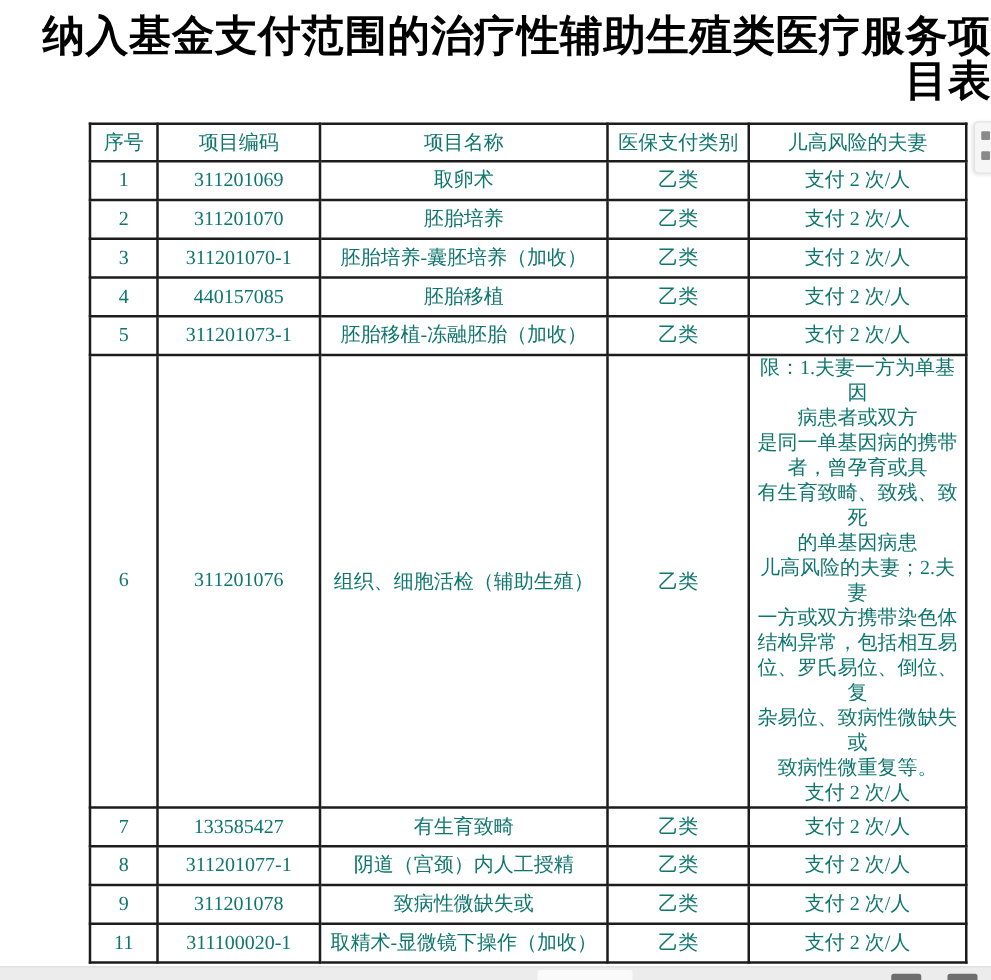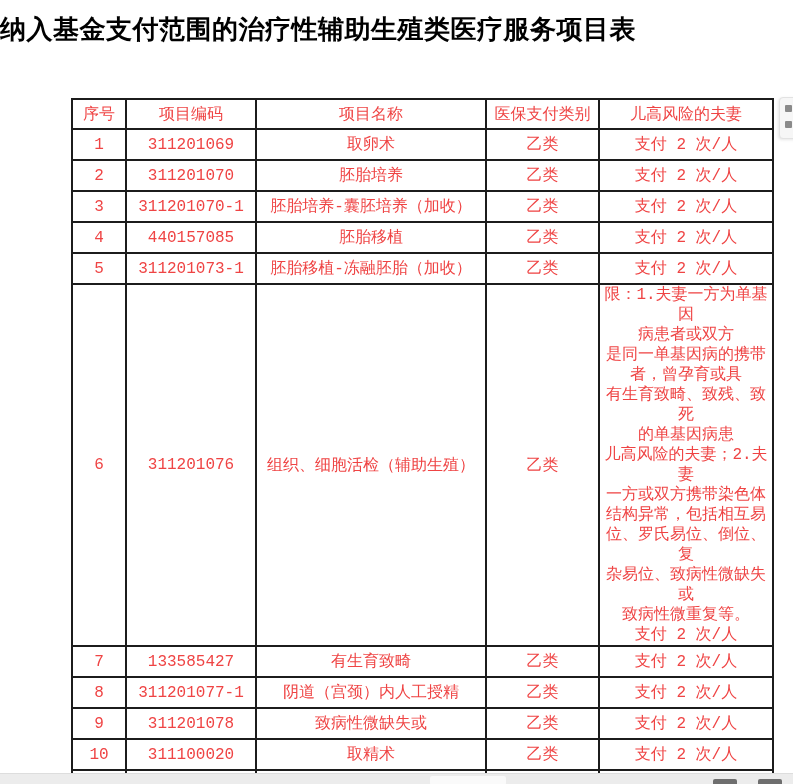--- a/index.html
+++ b/index.html
@@ -7,45 +7,45 @@
     width:793px;height:784px;
     background:#ffffff;
     position:relative;
     overflow:hidden;
     font-family:"Liberation Serif", serif;
     color:#111111;
   }
   .doc-title{
     position:absolute;
     top:12px;left:0;width:100%;
-    text-align:left;
+    text-align:right;
     font-family:"Liberation Serif", serif;
     font-weight:bold;
-    font-size:26px;
+    font-size:34px;
     line-height:36px;
     letter-spacing:0.5px;
     color:#000000;
     margin:0;
   }
   table.items{
     position:absolute;
     left:71px;top:98px;
     width:701px;
     border-collapse:collapse;
     table-layout:fixed;
   }
   table.items th, table.items td{
     border:2px solid #1c1c1c;
-    font-family:Liberation Mono, monospace;
+    font-family:Liberation Serif, serif;
     font-size:16px;
     font-weight:normal;
     text-align:center;
     vertical-align:middle;
     padding:0 2px;
-    color:#ef4444;
+    color:#0f766e;
     overflow:hidden;
   }
   table.items thead tr{height:30px;}
   table.items tbody tr{height:31px;}
   table.items tbody tr.tall-row{height:auto;}
   td.scope-cell{
     white-space:pre-line;
     font-size:15px;
     line-height:20px;
     padding:3px 1px;
@@ -186,27 +186,20 @@
         <td>支付 2 次/人</td>
       </tr>
       <tr>
         <td>9</td>
         <td>311201078</td>
         <td>致病性微缺失或</td>
         <td>乙类</td>
         <td>支付 2 次/人</td>
       </tr>
       <tr>
-        <td>10</td>
-        <td>311100020</td>
-        <td>取精术</td>
-        <td>乙类</td>
-        <td>支付 2 次/人</td>
-      </tr>
-      <tr>
         <td>11</td>
         <td>311100020-1</td>
         <td>取精术-显微镜下操作（加收）</td>
         <td>乙类</td>
         <td>支付 2 次/人</td>
       </tr>
 
     </tbody>
   </table>
 

